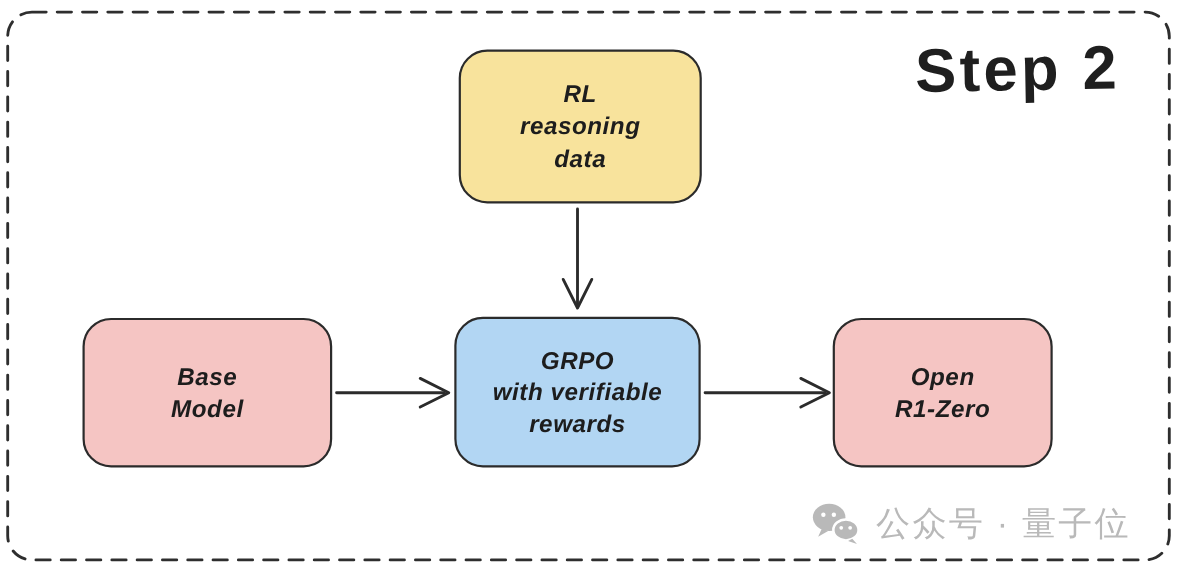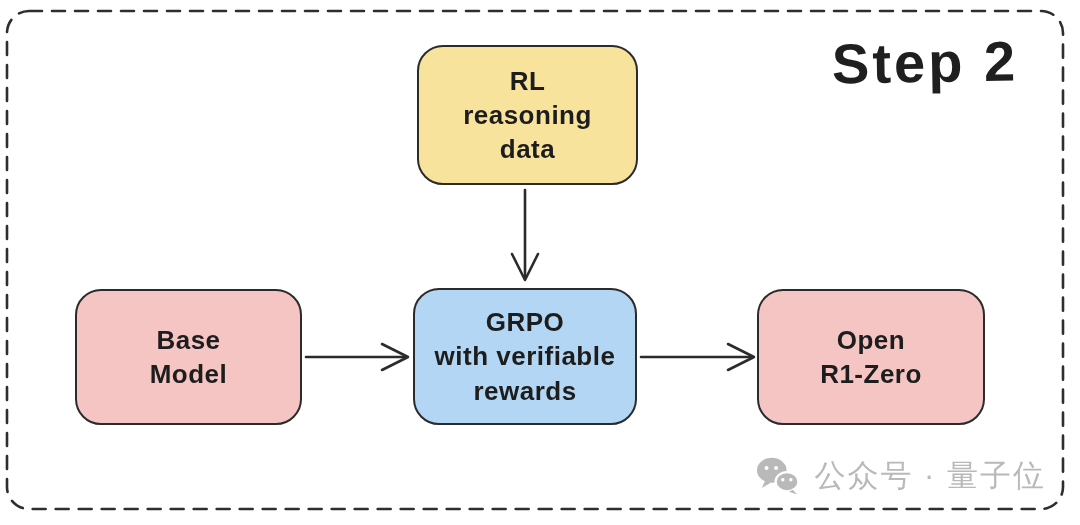--- a/index.html
+++ b/index.html
@@ -32,34 +32,35 @@
     border: 2.6px solid #2b2b2b;
     border-radius: 26px;
     display: flex;
     align-items: center;
     justify-content: center;
     text-align: center;
     box-sizing: border-box;
   }
   .node .label {
     white-space: pre-line;
-    font-size: 26px;
+    font-size: 22px;
     font-weight: bold;
     line-height: 1.32;
     color: #1d1d1d;
     letter-spacing: 0.5px;
+    font-style: italic;
   }
   #node-rl    { left: 417px; top: 45px;  width: 221px; height: 140px; }
   #node-base  { left: 75px;  top: 289px; width: 227px; height: 136px; }
   #node-grpo  { left: 413px; top: 288px; width: 224px; height: 137px; }
-  #node-r1    { left: 757px; top: 289px; width: 228px; height: 136px; }
+  #node-r1    { left: 757px; top: 289px; width: 200px; height: 136px; }
   .watermark {
     position: absolute;
     top: 455px;
-    right: 34px;
+    right: 52px;
     display: flex;
     align-items: flex-end;
     gap: 13px;
   }
   .watermark .wm-text {
     font-size: 31px;
     color: #b9b9b9;
     letter-spacing: 2px;
     font-weight: normal;
   }

